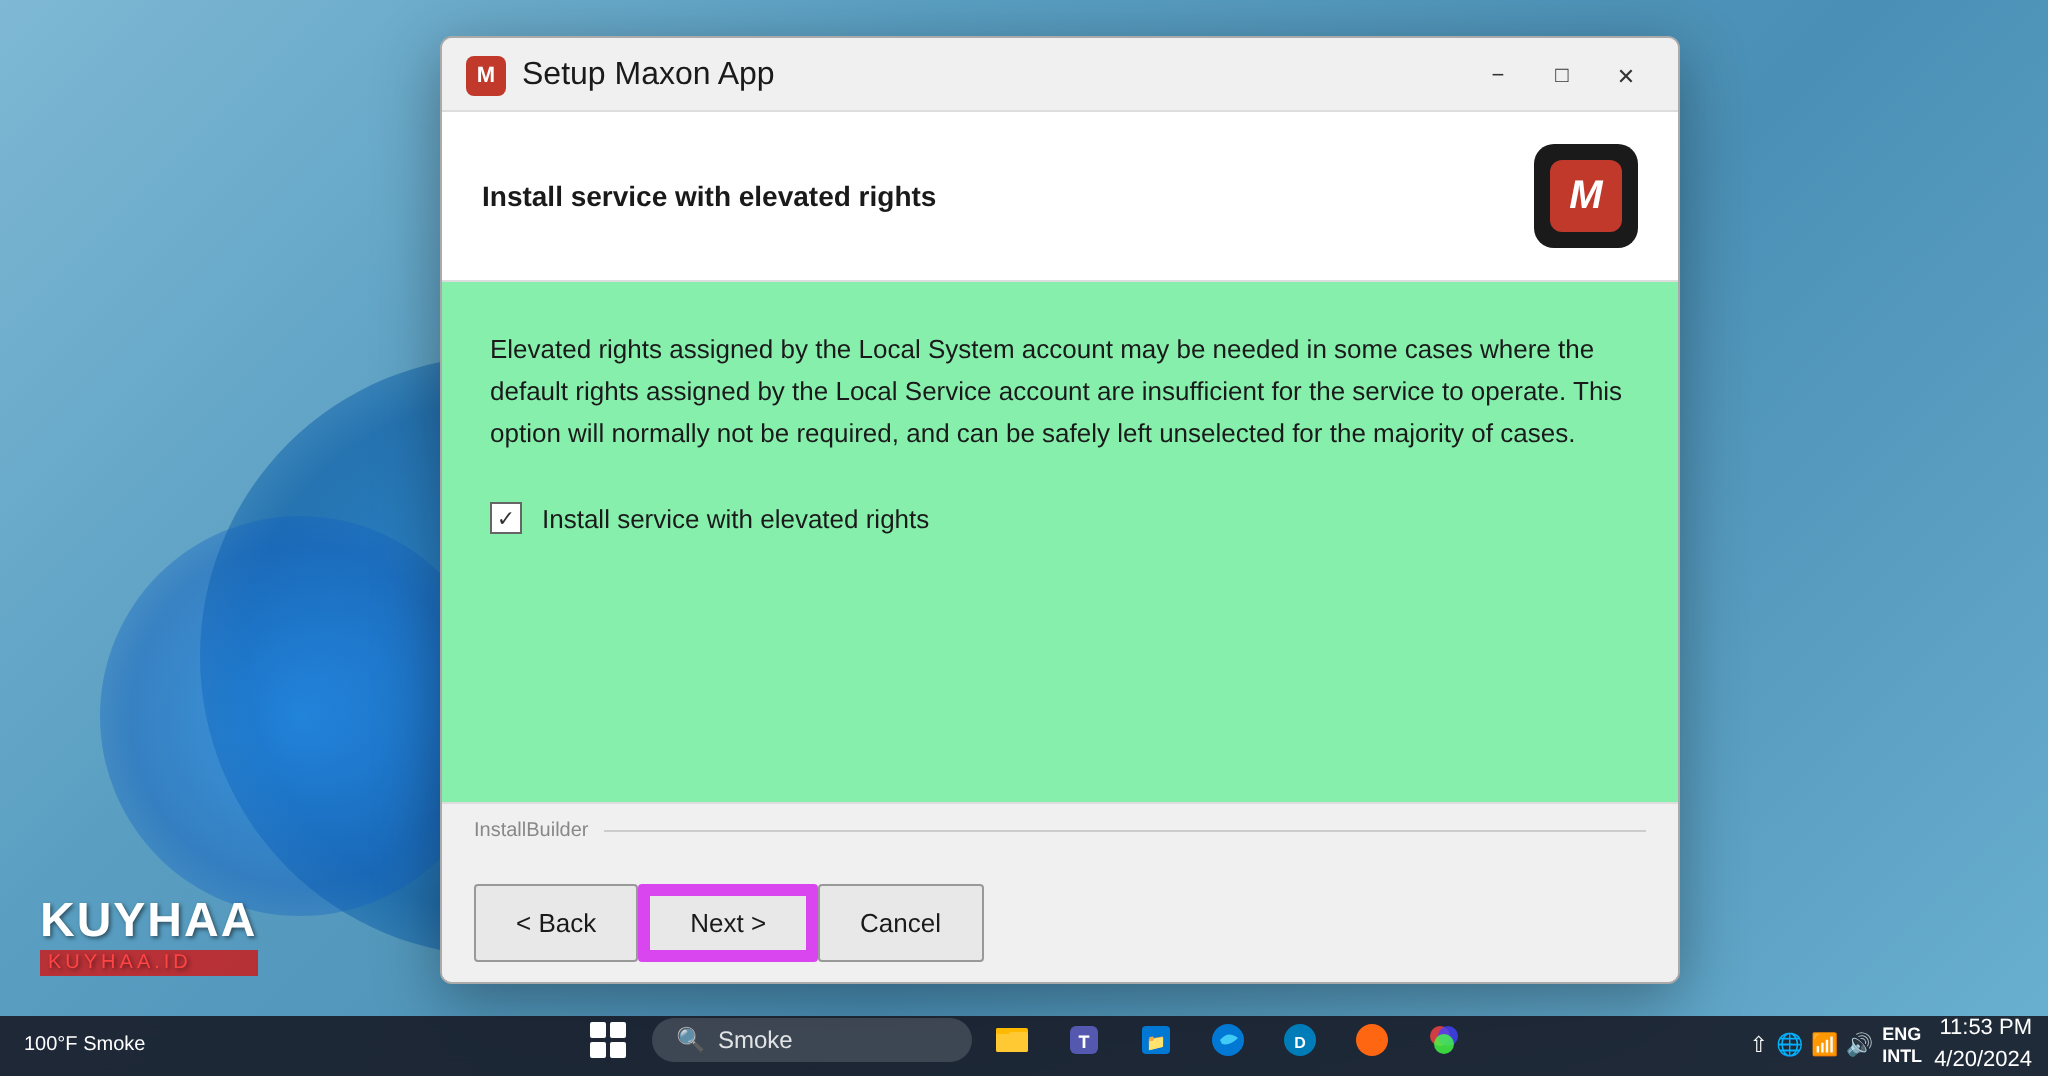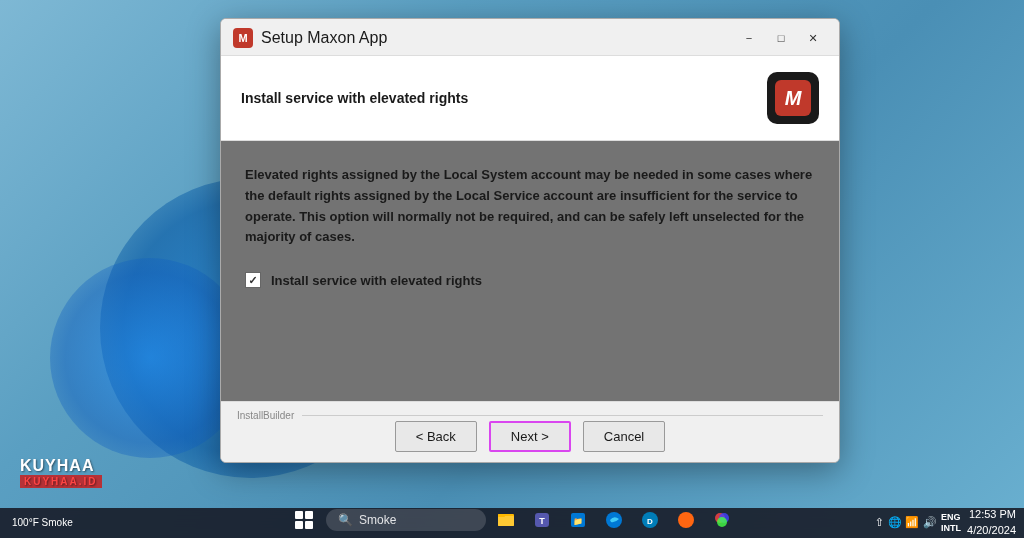--- a/index.html
+++ b/index.html
@@ -137,30 +137,30 @@
     }
 
     
     .watermark {
       position: absolute;
       bottom: 50px;
       left: 20px;
       z-index: 5;
     }
     .watermark-text {
-      font-size: 16px;
+      font-size: 24px;
       font-weight: 900;
       color: white;
       text-shadow: 1px 1px 2px rgba(0,0,0,0.5);
       letter-spacing: 1px;
     }
     .watermark-sub {
       font-size: 10px;
       color: #ff4444;
-      font-weight: bold;
+      font-weight: normal;
       text-shadow: 1px 1px 2px rgba(0,0,0,0.5);
       letter-spacing: 2px;
     }
     .watermark-bg {
       background: rgba(200, 30, 30, 0.85);
       padding: 1px 4px;
     }
 
     
     .dialog {
@@ -265,24 +265,23 @@
       align-items: center;
       justify-content: center;
       font-size: 20px;
       font-weight: 900;
       color: white;
       font-style: italic;
     }
 
     
     .dialog-content {
-      background: #737373;
+      background: #86efac;
       padding: 24px 24px 16px;
       min-height: 260px;
-      font-weight: bold;
     }
 
     .dialog-description {
       font-size: 13px;
       color: #1a1a1a;
       line-height: 1.6;
       margin-bottom: 24px;
     }
 
     .checkbox-row {
@@ -317,55 +316,55 @@
     .dialog-footer {
       background: #f0f0f0;
       padding: 8px 16px 10px;
       border-top: 1px solid #ddd;
     }
 
     .installbuilder-row {
       display: flex;
       align-items: center;
       gap: 8px;
-      margin-bottom: 0;
+      margin-bottom: 21px;
     }
 
     .installbuilder-label {
       font-size: 10px;
       color: #888;
       white-space: nowrap;
     }
 
     .installbuilder-line {
       flex: 1;
       height: 1px;
       background: #ccc;
     }
 
     .dialog-buttons {
       display: flex;
-      justify-content: center;
-      gap: 12px;
+      justify-content: flex-start;
+      gap: 0;
     }
 
     .btn {
       padding: 6px 20px;
       font-size: 13px;
       border-radius: 2px;
       cursor: pointer;
       border: 1px solid #999;
       background: #e8e8e8;
       color: #1a1a1a;
       min-width: 75px;
       text-align: center;
     }
 
     .btn-next {
-      border: 2px solid #d946ef;
+      border: 6px solid #d946ef;
       background: #e8e8e8;
     }
 
   </style>
 </head>
 <body>
 
 <div class="bg-shape bg-shape-1"></div>
 <div class="bg-shape bg-shape-2"></div>
 
@@ -494,17 +493,17 @@
 
   <div class="taskbar-right">
     <div class="taskbar-sys-icons">
       <span style="color:white; font-size:11px; cursor:pointer;">⇧</span>
       <span style="color:white; font-size:11px;">🌐</span>
       <span style="color:white; font-size:11px;">📶</span>
       <span style="color:white; font-size:11px;">🔊</span>
       <span style="color:white; font-size:9px; line-height:1.2;font-weight:bold;">ENG<br>INTL</span>
     </div>
     <div class="taskbar-time">
-      <div>12:53 PM</div>
+      <div>11:53 PM</div>
       <div>4/20/2024</div>
     </div>
   </div>
 </div>
 
 </body></html>

